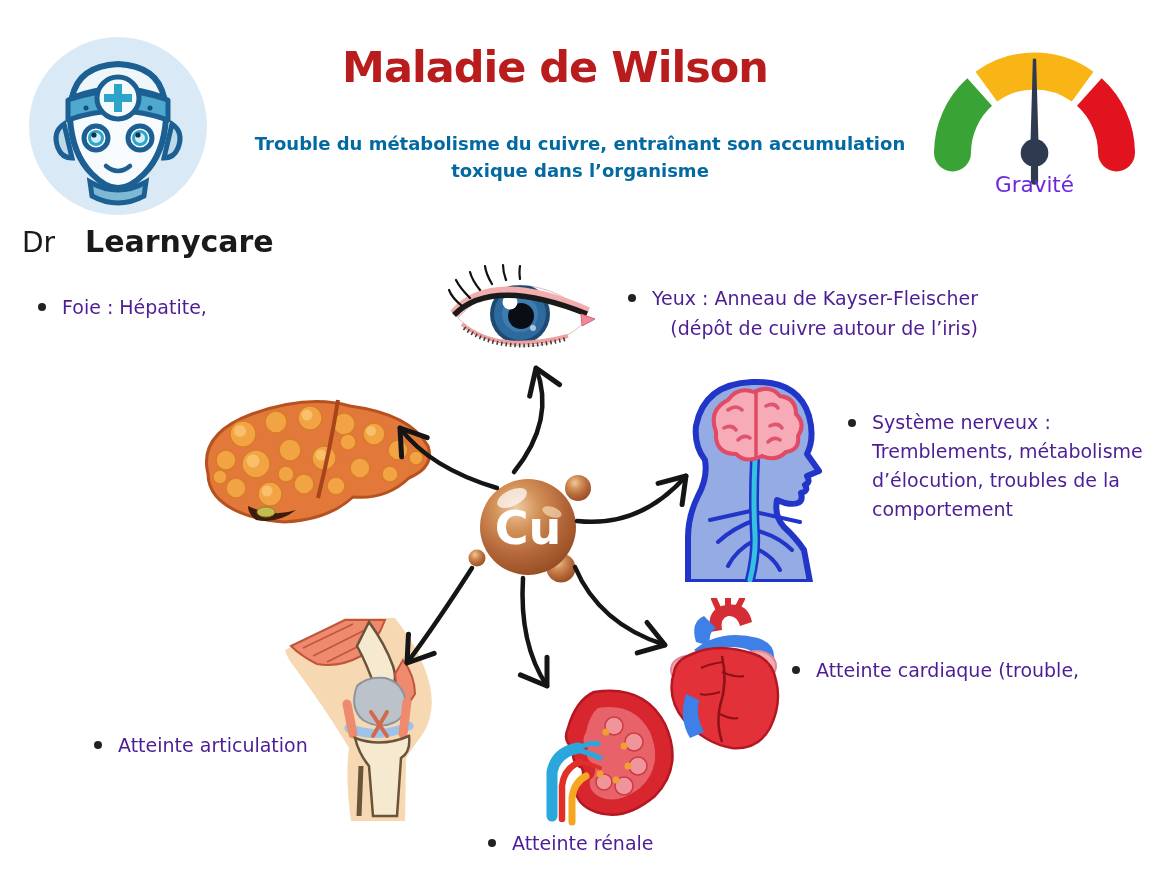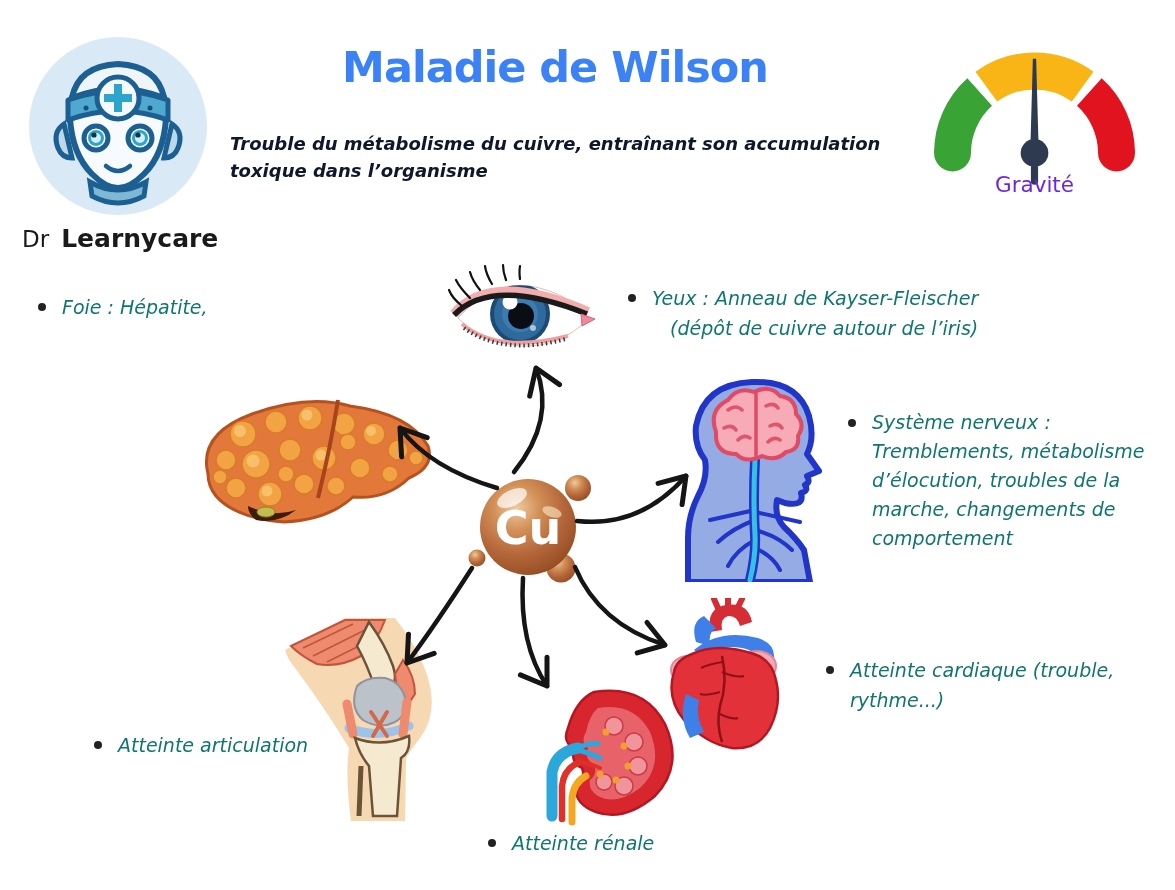--- a/index.html
+++ b/index.html
@@ -6,51 +6,51 @@
   html,body { width:1175px; height:890px; }
   body {
     position:relative; background:#ffffff; overflow:hidden;
     font-family:"DejaVu Sans","Liberation Sans",sans-serif; color:#3a3a3a;
   }
   .abs { position:absolute; }
 
   
   .avatar-wrap { left:28px; top:36px; width:180px; height:180px; }
   .brand-line { left:22px; top:224px; width:230px; white-space:nowrap; color:#1a1a1a; }
-  .brand-prefix { font-size:23px; font-weight:400; margin-right:12px; }
-  .brand-name { font-size:25px; font-weight:700; }
+  .brand-prefix { font-size:28px; font-weight:400; margin-right:30px; }
+  .brand-name { font-size:30px; font-weight:700; }
 
   .page-title {
     left:240px; top:42px; width:630px; text-align:center;
-    font-size:43px; font-weight:800; letter-spacing:-1px; color:#3b82f6;
+    font-size:43px; font-weight:800; letter-spacing:-1px; color:#b91c1c;
     white-space:nowrap;
   }
   .page-subtitle {
-    left:230px; top:130px; width:700px; text-align:left;
-    font-size:18px; font-weight:700; line-height:27px; color:#0f172a;font-style:italic;
+    left:230px; top:130px; width:700px; text-align:center;
+    font-size:18px; font-weight:700; line-height:27px; color:#0369a1;
   }
   .page-subtitle div { white-space:nowrap; }
 
   .gauge-wrap { left:932px; top:32px; width:205px; height:164px; }
   .gauge-label { left:932px; top:172px; width:205px; text-align:center;
     font-size:21.5px; color:#6d28d9; }
 
   
   .finding { position:absolute; padding-left:30px; font-size:19px;
-    line-height:30px; color:#0f766e;font-style:italic; }
+    line-height:30px; color:#4c1d95; }
   .finding .line { white-space:nowrap; }
   .bullet-dot { position:absolute; left:6px; top:11px; width:8px; height:8px;
     border-radius:50%; background:#222; }
 
   .f-liver    { left:32px;  top:292px; }
   .f-eyes     { left:622px; top:283px;text-align:right; }
   .f-nervous  { left:842px; top:408px; line-height:29px; }
   .f-joints   { left:88px;  top:712px;margin-top:18px; }
   .f-kidney   { left:482px; top:828px; }
-  .f-heart    { left:820px; top:655px; }
+  .f-heart    { left:786px; top:655px; }
 
   
   .ill { position:absolute; }
   .i-eye    { left:448px; top:262px; }
   .i-liver  { left:178px; top:382px; }
   .i-head   { left:658px; top:370px; }
   .i-cu     { left:448px; top:448px; }
   .i-knee   { left:283px; top:616px; }
   .i-kidney { left:512px; top:686px; }
   .i-heart  { left:660px; top:598px; }
@@ -117,38 +117,36 @@
   <span class="bullet-dot"></span>
   <div class="line">Yeux : Anneau de Kayser-Fleischer</div>
   <div class="line">(dépôt de cuivre autour de l’iris)</div>
 </div>
 
 <div class="finding f-nervous">
   <span class="bullet-dot"></span>
   <div class="line">Système nerveux :</div>
   <div class="line">Tremblements, métabolisme</div>
   <div class="line">d’élocution, troubles de la</div>
-  <div class="line">marche, changements de</div>
   <div class="line">comportement</div>
 </div>
 
 <div class="finding f-joints">
   <span class="bullet-dot"></span>
   <div class="line">Atteinte articulation</div>
 </div>
 
 <div class="finding f-kidney">
   <span class="bullet-dot"></span>
   <div class="line">Atteinte rénale</div>
 </div>
 
 <div class="finding f-heart">
   <span class="bullet-dot"></span>
   <div class="line">Atteinte cardiaque (trouble,</div>
-  <div class="line">rythme...)</div>
 </div>
 
 <div class="ill i-eye">
   <svg width="150" height="102" viewBox="0 0 150 102">
     <defs>
         <clipPath id="eyeclip">
           <path d="M 10 56 Q 45 18 82 24 Q 122 31 140 57 Q 112 86 72 84 Q 32 81 10 56 Z"></path>
         </clipPath>
       </defs>
     <path d="M 10 56 Q 45 18 82 24 Q 122 31 140 57 Q 112 86 72 84 Q 32 81 10 56 Z" fill="#ffffff" stroke="#d8c2bc" stroke-width="1"></path>

